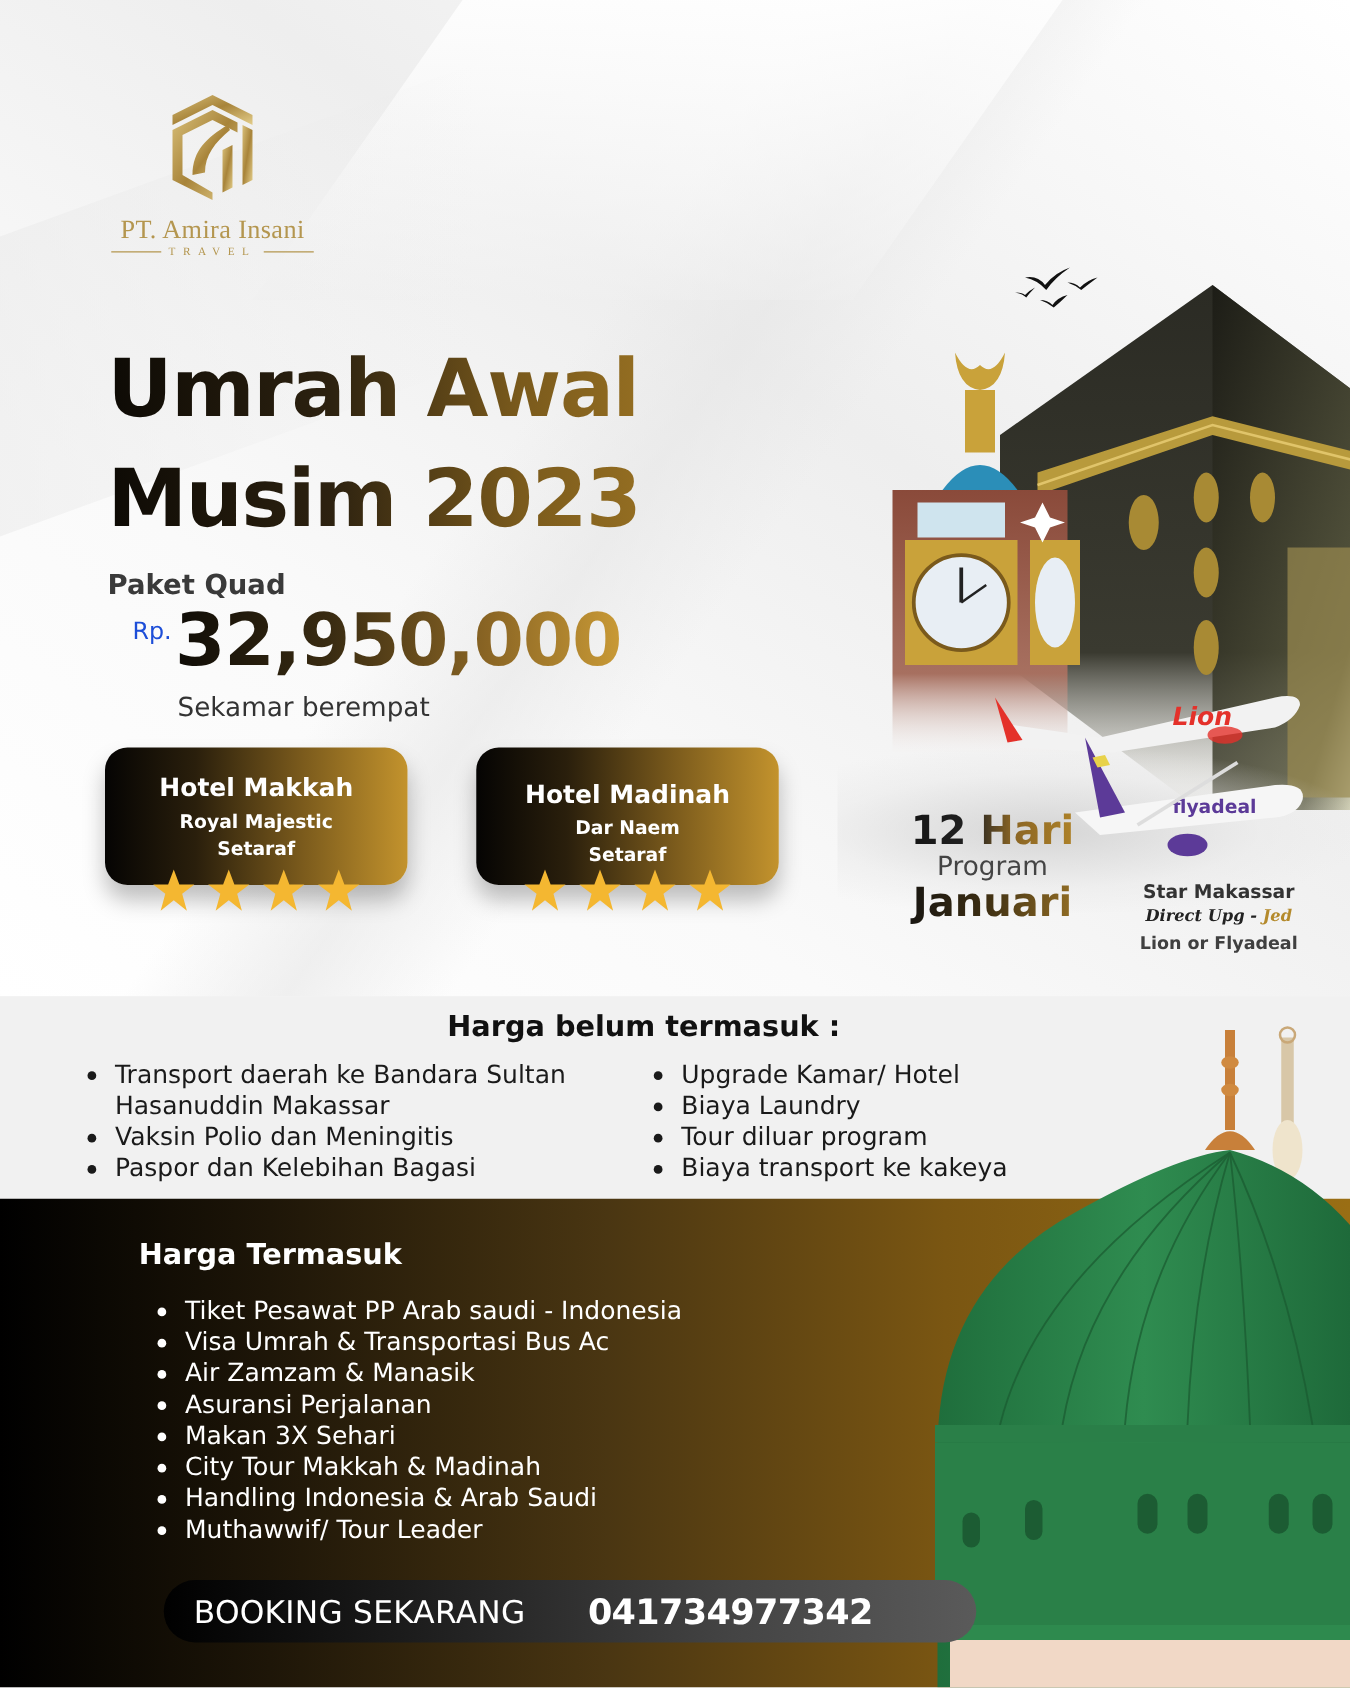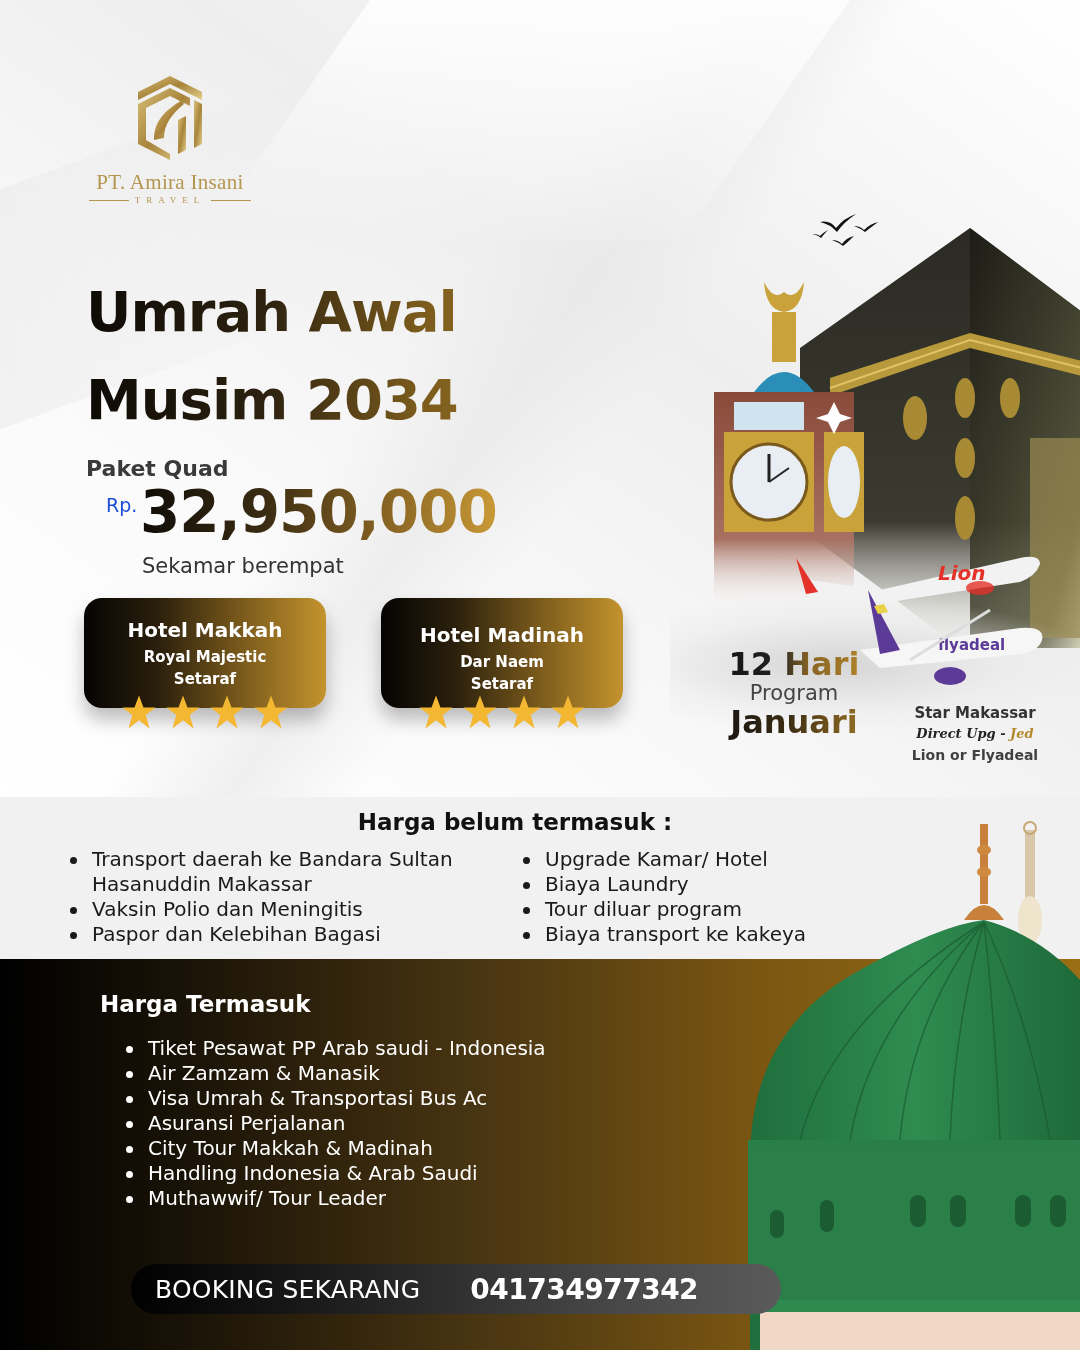--- a/index.html
+++ b/index.html
@@ -34,21 +34,21 @@
     .logo-sub {
       display: flex; align-items: center; justify-content: center; gap: 6px;
       font-family: "Liberation Serif", serif; font-size: 9px; letter-spacing: 6px; color: #b4964f;
     }
     .logo-sub .line { width: 40px; height: 1px; background: #b4964f; }
 
     
     .title {
       position: absolute; left: 86px; top: 268px; width: 600px;
       font-family: "DejaVu Sans", sans-serif; font-weight: bold;
-      font-size: 56px; line-height: 88px; letter-spacing: -1px;
+      font-size: 64px; line-height: 88px; letter-spacing: -1px;
     }
     .title .line1, .title .line2 {
       display: block;
       background: linear-gradient(90deg, #0d0a05 0%, #2d2210 30%, #7a5a1c 55%, #c2912c 100%);
       -webkit-background-clip: text; background-clip: text; color: transparent;
     }
 
     .paket {
       position: absolute; left: 86px; top: 456px;
       font-family: "DejaVu Sans", sans-serif; font-weight: bold; font-size: 22px; color: #3a3a3a;
@@ -133,21 +133,21 @@
     .excl .blist li::before { background: #1a1a1a; top: 10px; }
     .excl .col1 { left: 66px; width: 450px; }
     .excl .col2 { left: 519px; width: 360px; }
 
     
     .incl {
       position: absolute; left: 0; top: 959px; width: 1080px; height: 391px;
       background: linear-gradient(90deg, #000000 0%, #1e1608 20%, #4a3612 45%, #7a5612 70%, #9a6e14 100%);
     }
     .incl-title {
-      position: absolute; left: 100px; top: 32px;
+      position: absolute; left: 111px; top: 32px;
       font-family: "DejaVu Sans", sans-serif; font-weight: bold; font-size: 23px; color: #fff;
     }
     .incl .blist { position: absolute; left: 122px; top: 77px; font-size: 20px; line-height: 25px; color: #fff; }
     .incl .blist li::before { background: #fff; top: 10px; }
 
     .dome { position: absolute; left: 740px; top: 800px; width: 340px; height: 550px; }
 
     .booking {
       position: absolute; left: 131px; top: 1264px; width: 650px; height: 50px; border-radius: 25px;
       background: linear-gradient(90deg, #000 0%, #1c1c1c 30%, #444 70%, #5a5a5a 100%);
@@ -183,21 +183,21 @@
     <div class="logo-name">PT. Amira Insani</div>
     <div class="logo-sub">
       <span class="line"></span>
       <span>TRAVEL</span>
       <span class="line"></span>
     </div>
   </div>
 
   <h1 class="title">
     <span class="line1">Umrah Awal</span>
-    <span class="line2">Musim 2034</span>
+    <span class="line2">Musim 2023</span>
   </h1>
 
   <div class="paket">Paket Quad</div>
   <div class="rp">Rp.</div>
   <div class="price">32,950,000</div>
   <div class="sekamar">Sekamar berempat</div>
 
   <div class="hotel h1">
     <div class="hname">Hotel Makkah</div>
     <div class="hsub">Royal Majestic</div>
@@ -333,23 +333,24 @@
       <li>Biaya Laundry</li>
       <li>Tour diluar program</li>
       <li>Biaya transport ke kakeya</li>
     </ul>
   </section>
 
   <section class="incl">
     <h2 class="incl-title">Harga Termasuk</h2>
     <ul class="blist">
       <li>Tiket Pesawat PP Arab saudi - Indonesia</li>
+      <li>Visa Umrah &amp; Transportasi Bus Ac</li>
       <li>Air Zamzam &amp; Manasik</li>
-      <li>Visa Umrah &amp; Transportasi Bus Ac</li>
       <li>Asuransi Perjalanan</li>
+      <li>Makan 3X Sehari</li>
       <li>City Tour Makkah &amp; Madinah</li>
       <li>Handling Indonesia &amp; Arab Saudi</li>
       <li>Muthawwif/ Tour Leader</li>
     </ul>
   </section>
 
   <svg class="dome" viewBox="0 0 340 550">
     <defs>
       <linearGradient id="dg" x1="0" y1="0" x2="1" y2="0">
         <stop offset="0" stop-color="#1f6e3c"></stop>

